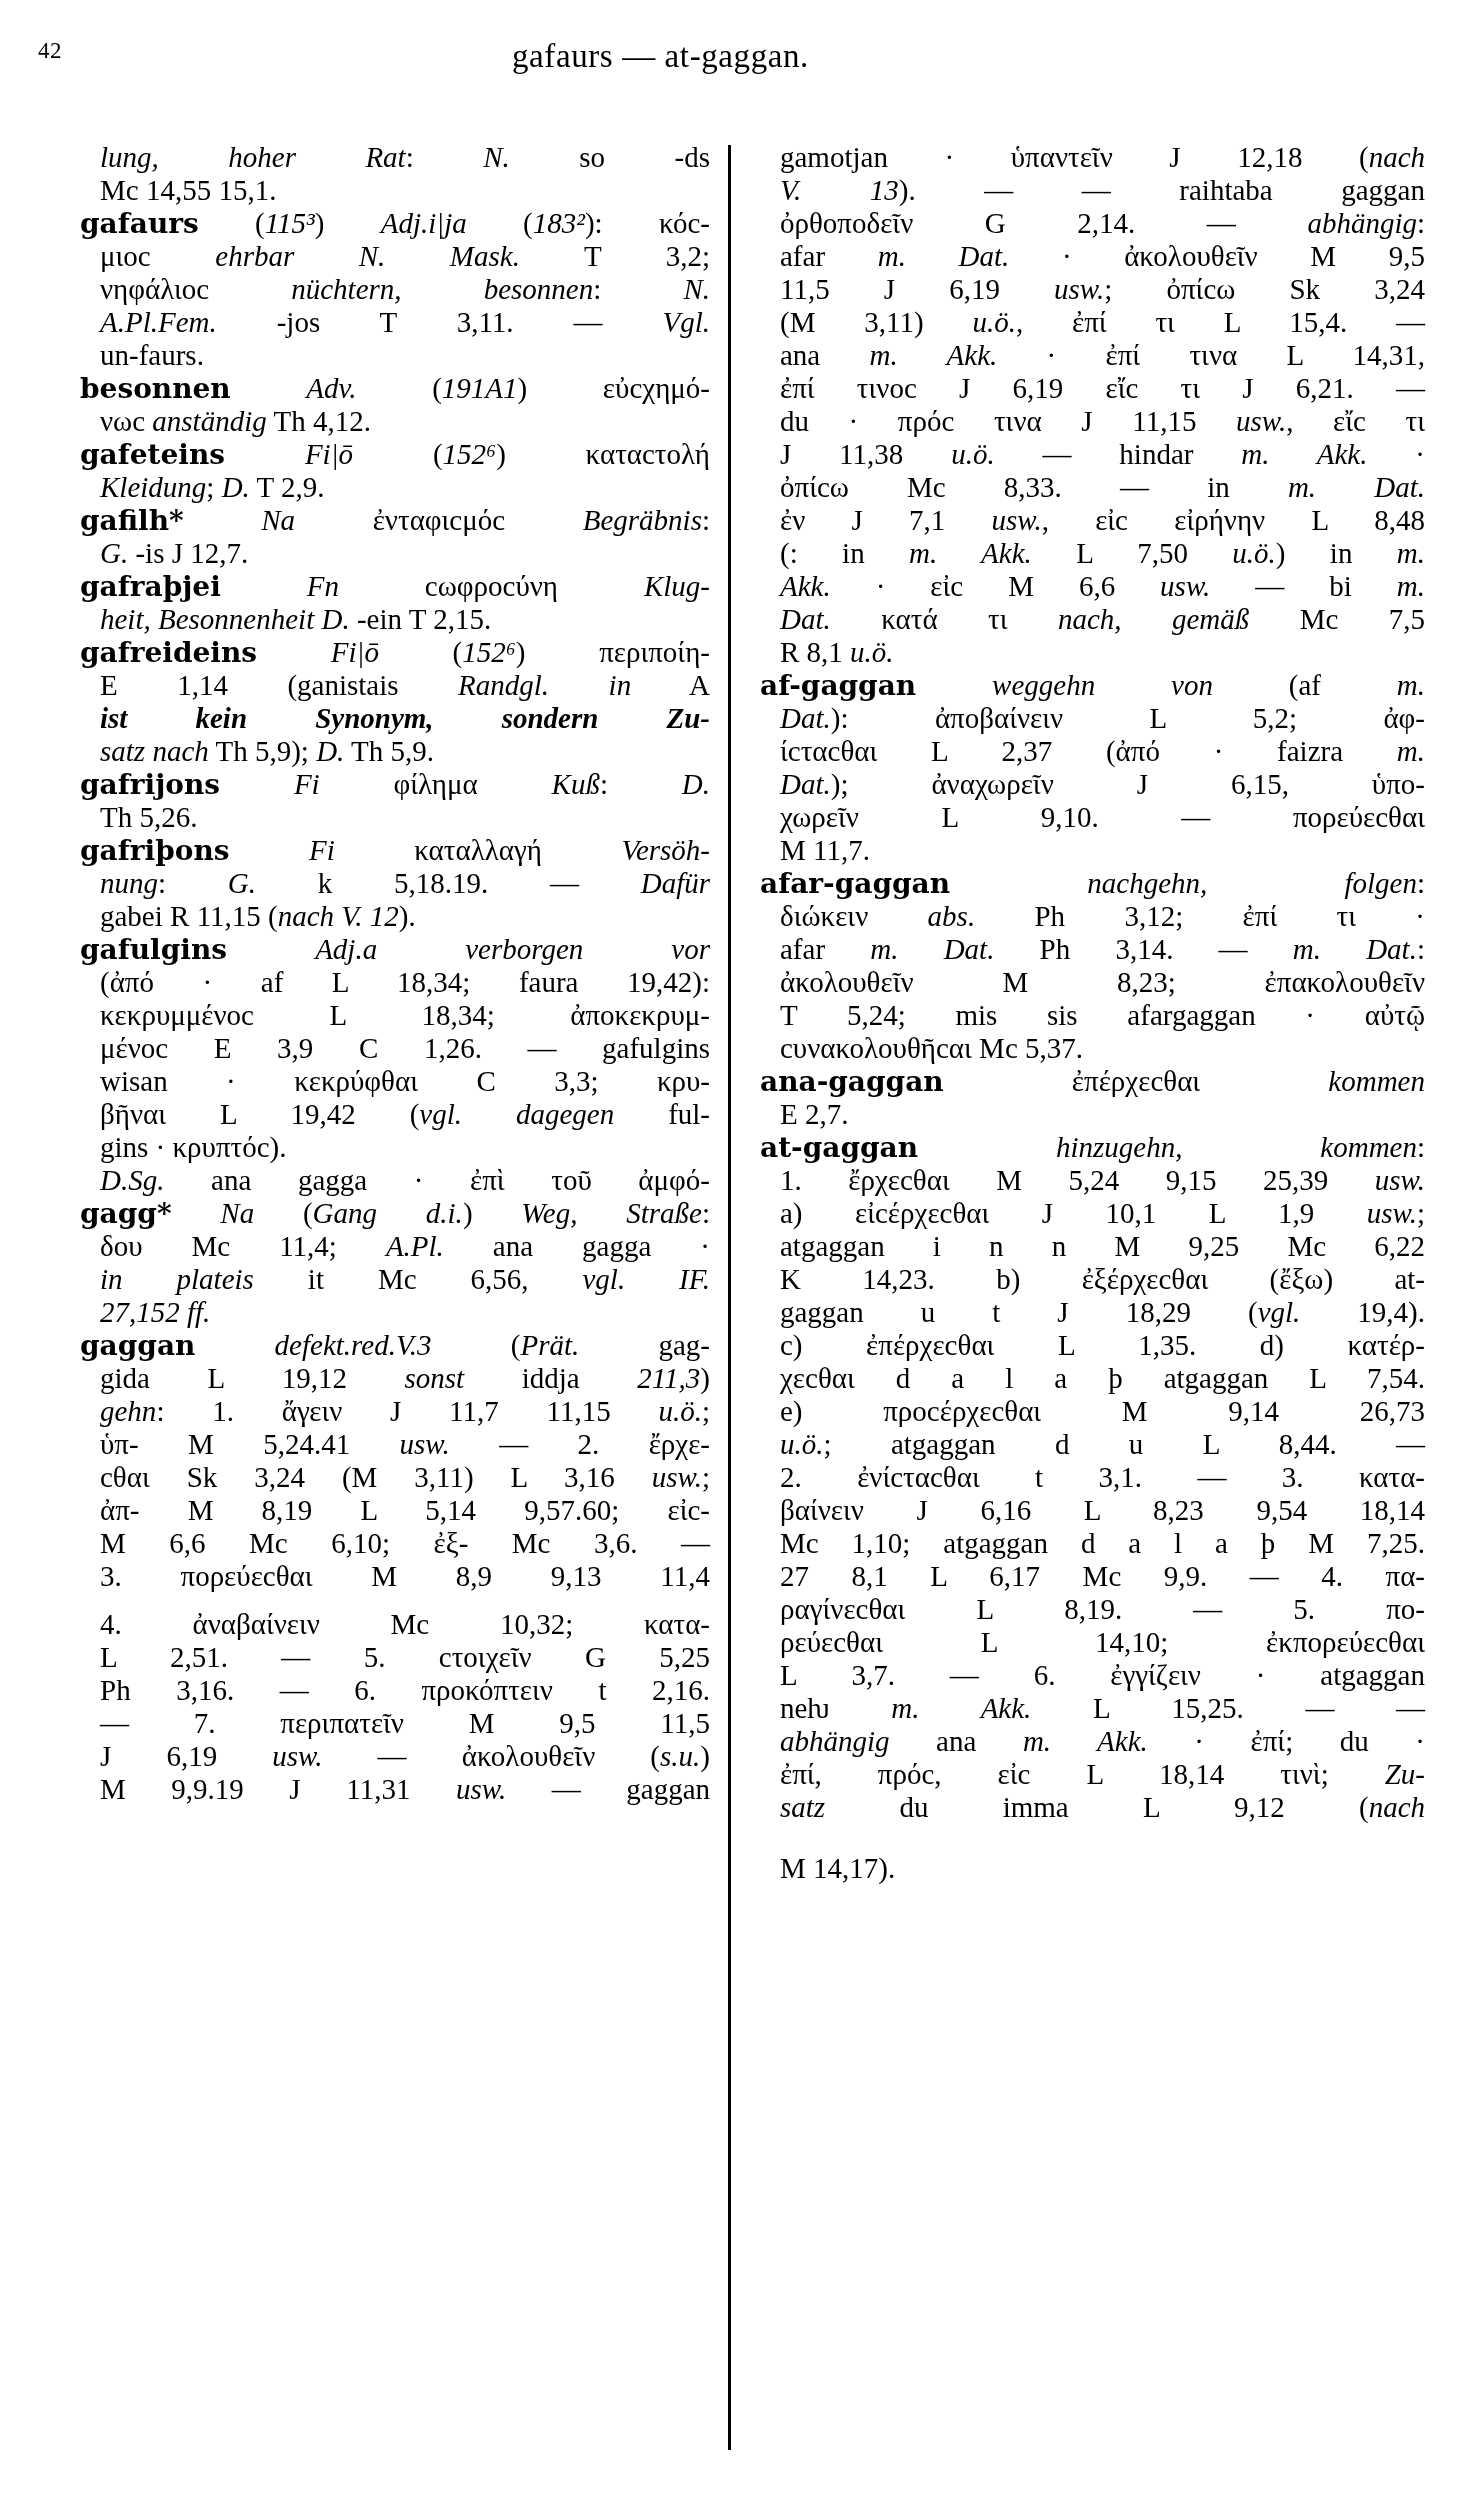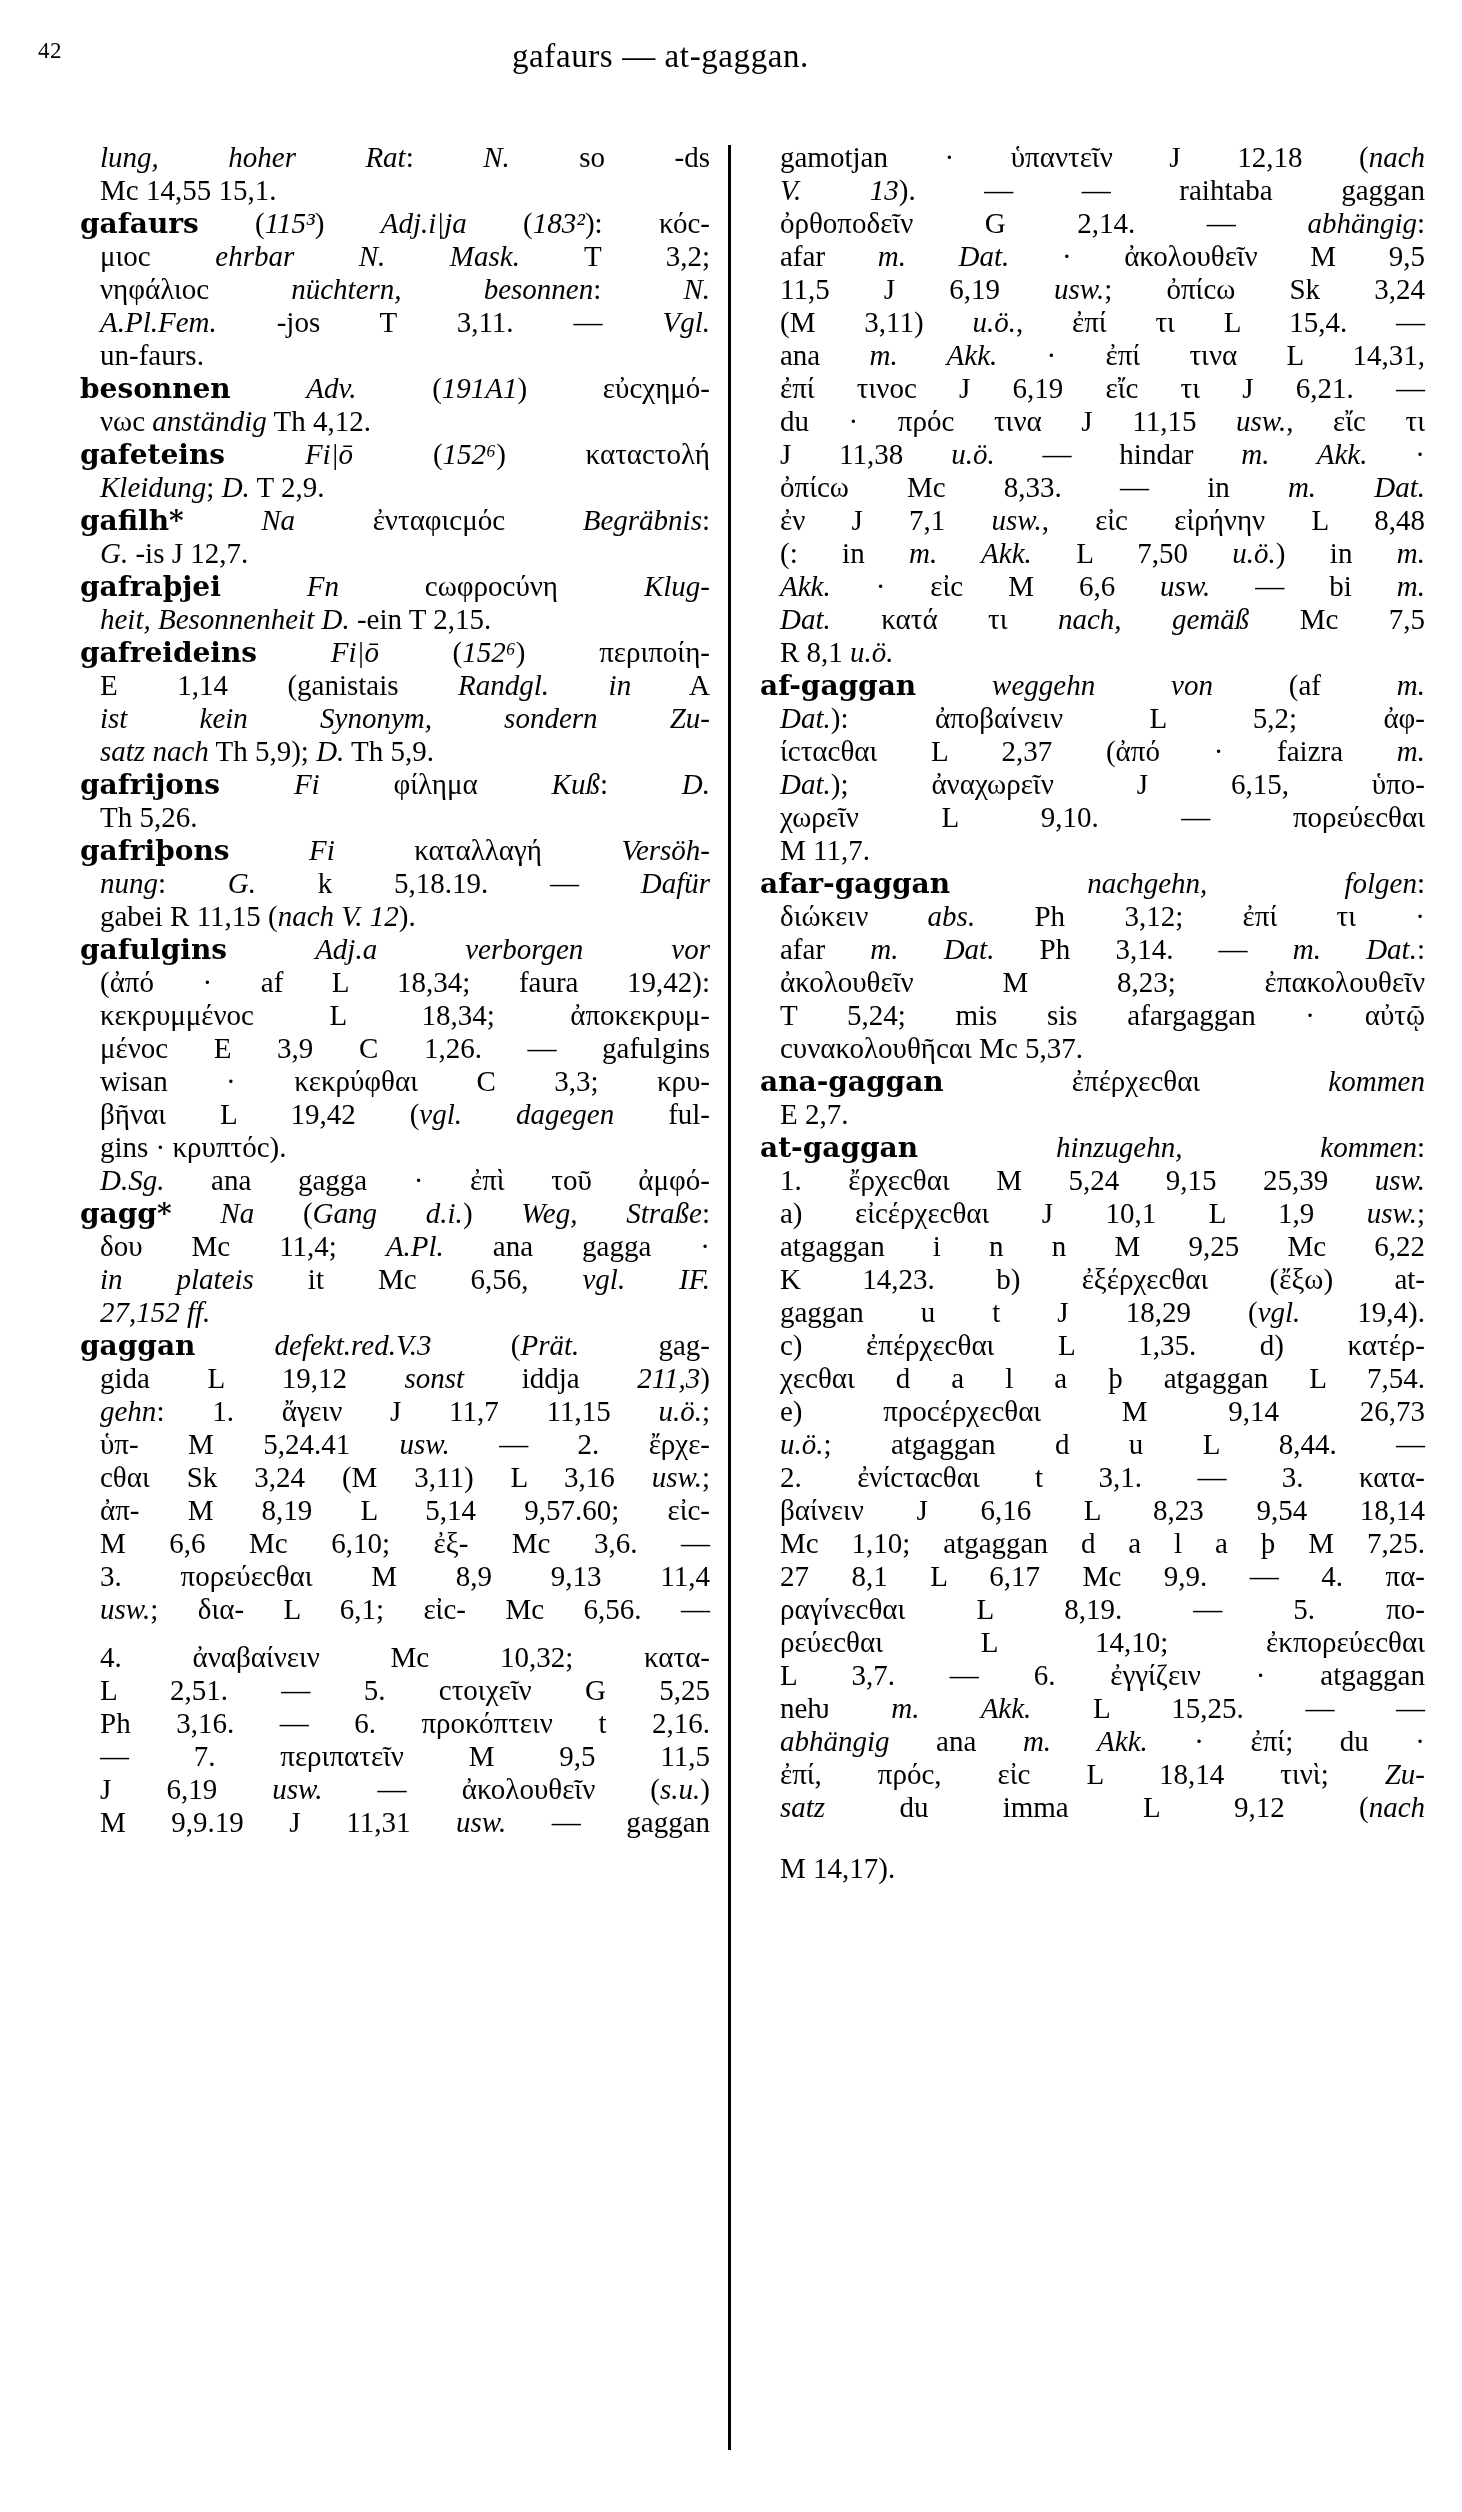--- a/index.html
+++ b/index.html
@@ -62,21 +62,21 @@
     <span class="line head" style="white-space: nowrap;"><b>besonnen</b> <i>Adv.</i> (<i>191A1</i>) εὐcχημό-</span>
     <span class="line last" style="white-space: nowrap;">νωc <i>anständig</i> Th 4,12.</span>
     <span class="line head" style="white-space: nowrap;"><b>gafeteins</b> <i>Fi|ō</i> (<i>152⁶</i>) καταcτολή</span>
     <span class="line last" style="white-space: nowrap;"><i>Kleidung</i>; <i>D.</i> T 2,9.</span>
     <span class="line head" style="white-space: nowrap;"><b>gafilh*</b> <i>Na</i> ἐνταφιcμόc <i>Begräbnis</i>:</span>
     <span class="line last" style="white-space: nowrap;"><i>G.</i> -is J 12,7.</span>
     <span class="line head" style="white-space: nowrap;"><b>gafraþjei</b> <i>Fn</i> cωφροcύνη <i>Klug-</i></span>
     <span class="line last" style="white-space: nowrap;"><i>heit, Besonnenheit D.</i> -ein T 2,15.</span>
     <span class="line head" style="white-space: nowrap;"><b>gafreideins</b> <i>Fi|ō</i> (<i>152⁶</i>) περιποίη-</span>
     <span class="line" style="white-space: nowrap;">E 1,14 (ganistais <i>Randgl. in</i> A</span>
-    <span class="line" style="white-space: nowrap;"><i>ist kein Synonym, sondern Zu-</i></span>
+    <span class="line" style="white-space: nowrap; font-weight: bold;"><i>ist kein Synonym, sondern Zu-</i></span>
     <span class="line last" style="white-space: nowrap;"><i>satz nach</i> Th 5,9); <i>D.</i> Th 5,9.</span>
     <span class="line head" style="white-space: nowrap;"><b>gafrijons</b> <i>Fi</i> φίλημα <i>Kuß</i>: <i>D.</i></span>
     <span class="line last" style="white-space: nowrap;">Th 5,26.</span>
     <span class="line head" style="white-space: nowrap;"><b>gafriþons</b> <i>Fi</i> καταλλαγή <i>Versöh-</i></span>
     <span class="line" style="white-space: nowrap;"><i>nung</i>: <i>G.</i> k 5,18.19. — <i>Dafür</i></span>
     <span class="line last" style="white-space: nowrap;">gabei R 11,15 (<i>nach V. 12</i>).</span>
     <span class="line head" style="white-space: nowrap;"><b>gafulgins</b> <i>Adj.a verborgen vor</i></span>
     <span class="line" style="white-space: nowrap;">(ἀπό · af L 18,34; faura 19,42):</span>
     <span class="line" style="white-space: nowrap;">κεκρυμμένοc L 18,34; ἀποκεκρυμ-</span>
     <span class="line" style="white-space: nowrap;">μένοc E 3,9 C 1,26. — gafulgins</span>
@@ -89,21 +89,20 @@
     <span class="line" style="white-space: nowrap;"><i>in plateis</i> it Mc 6,56, <i>vgl. IF.</i></span>
     <span class="line last" style="white-space: nowrap;"><i>27,152 ff.</i></span>
     <span class="line head" style="white-space: nowrap;"><b>gaggan</b> <i>defekt.red.V.3</i> (<i>Prät.</i> gag-</span>
     <span class="line" style="white-space: nowrap;">gida L 19,12 <i>sonst</i> iddja <i>211,3</i>)</span>
     <span class="line" style="white-space: nowrap;"><i>gehn</i>: 1. ἄγειν J 11,7 11,15 <i>u.ö.</i>;</span>
     <span class="line" style="white-space: nowrap;">ὑπ- M 5,24.41 <i>usw.</i> — 2. ἔρχε-</span>
     <span class="line" style="white-space: nowrap;">cθαι Sk 3,24 (M 3,11) L 3,16 <i>usw.</i>;</span>
     <span class="line" style="white-space: nowrap;">ἀπ- M 8,19 L 5,14 9,57.60; εἰc-</span>
     <span class="line" style="white-space: nowrap;">M 6,6 Mc 6,10; ἐξ- Mc 3,6. —</span>
     <span class="line" style="white-space: nowrap;">3. πορεύεcθαι M 8,9 9,13 11,4</span>
-    <span class="line" style="white-space: nowrap;"><i>usw.</i>; δια- L 6,1; εἰc- Mc 6,56. —</span>
     <span class="line" style="white-space: nowrap; margin-top: 15px;">4. ἀναβαίνειν Mc 10,32; κατα-</span>
     <span class="line" style="white-space: nowrap;">L 2,51. — 5. cτοιχεῖν G 5,25</span>
     <span class="line" style="white-space: nowrap;">Ph 3,16. — 6. προκόπτειν t 2,16.</span>
     <span class="line" style="white-space: nowrap;">— 7. περιπατεῖν M 9,5 11,5</span>
     <span class="line" style="white-space: nowrap;">J 6,19 <i>usw.</i> — ἀκολουθεῖν (<i>s.u.</i>)</span>
     <span class="line" style="white-space: nowrap;">M 9,9.19 J 11,31 <i>usw.</i> — gaggan</span>
   </div>
 <div class="divider"></div>
 <div class="column col-right" id="col-right">
     <span class="line" style="white-space: nowrap;">gamotjan · ὑπαντεῖν J 12,18 (<i>nach</i></span>

